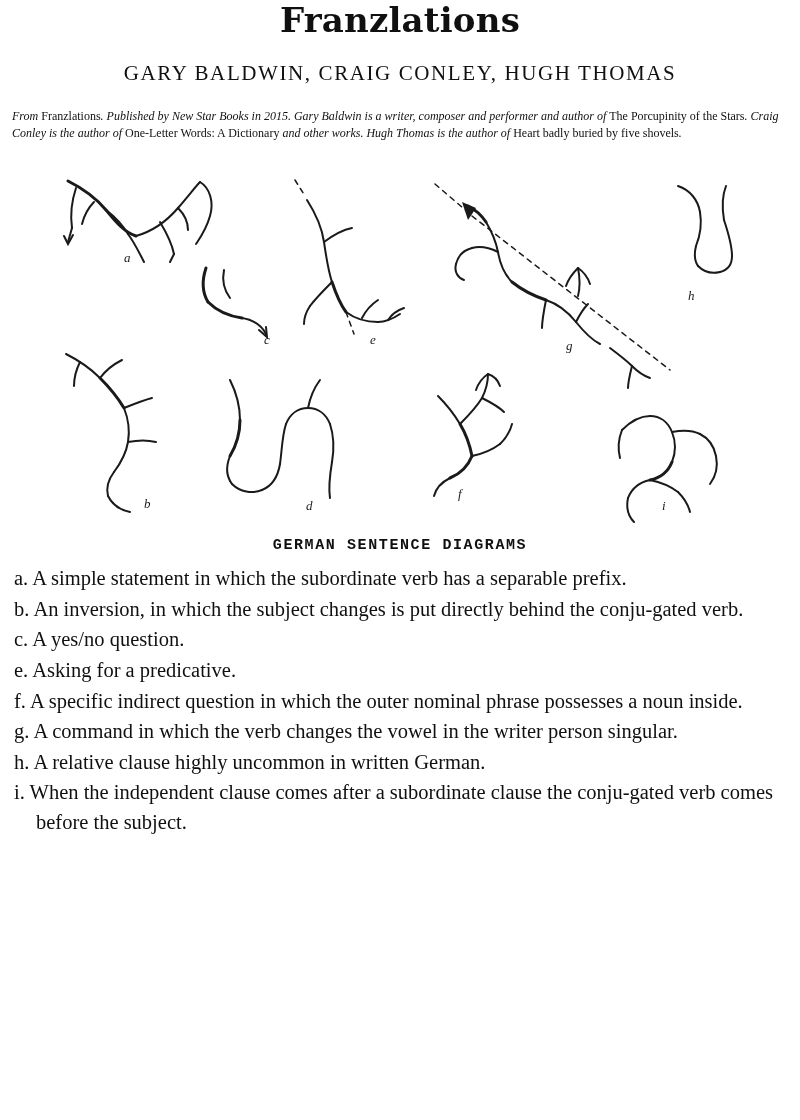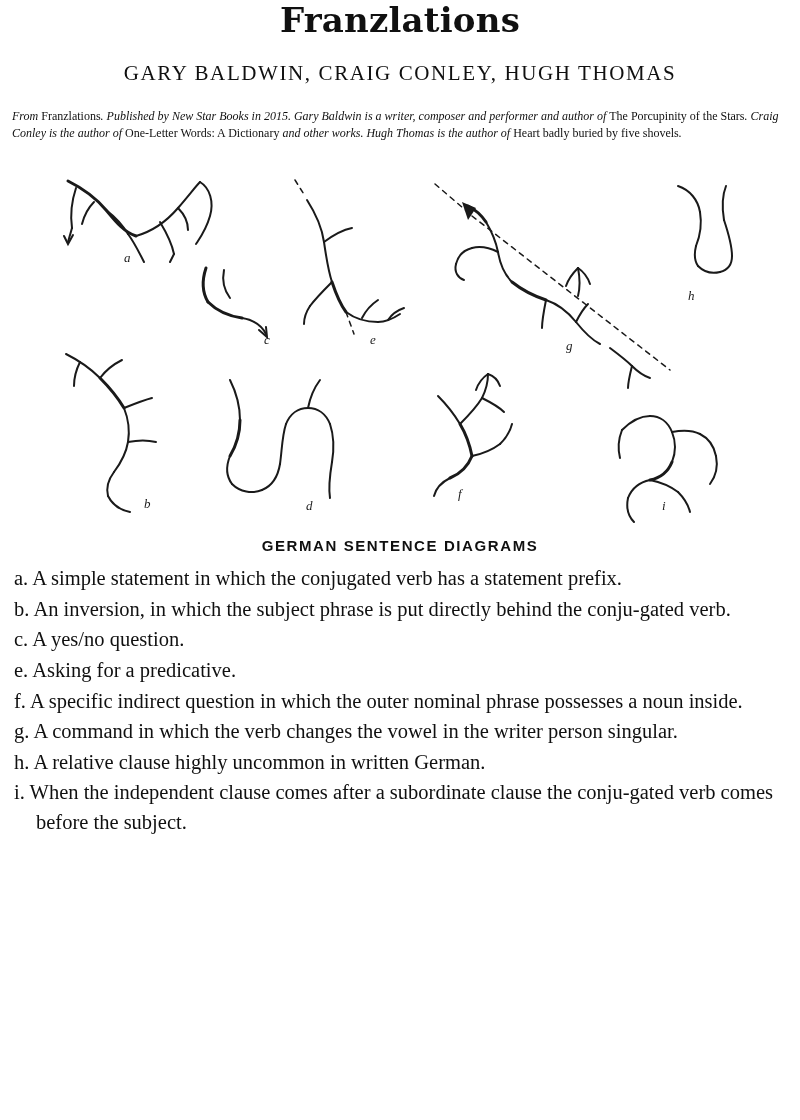--- a/index.html
+++ b/index.html
@@ -56,21 +56,21 @@
   }
   .figure svg { display: block; }
 
   .fig-caption {
     text-align: center;
     font-size: 15px;
     letter-spacing: 1.6px;
     font-variant: small-caps;
     font-weight: bold;
     margin-top: 4px;
-    font-family: Liberation Sans, sans-serif;
+    font-family: Liberation Mono, monospace;
   }
 
   .list {
     margin-top: 10px;
     padding: 0 4px;
   }
   .item {
     font-size: 20.5px;
     line-height: 1.44;
     text-indent: -22px;
@@ -211,22 +211,22 @@
         <path d="M668,334 C674,340 678,346 680,354"></path>
         <path d="M612,272 C608,282 608,292 610,300"></path>
         <text x="652" y="352" font-family="Liberation Serif, serif" font-size="13" font-style="italic" fill="#1a1a1a" stroke="none">i</text>
       </g>
     </svg>
   </div>
 
   <div class="fig-caption">GERMAN SENTENCE DIAGRAMS</div>
 
   <div class="list">
-      <div class="item"><span class="lbl">a. </span><span>A simple statement in which the conjugated verb has a statement prefix.</span></div>
-      <div class="item"><span class="lbl">b. </span><span>An inversion, in which the subject phrase is put directly behind the conju-gated verb.</span></div>
+      <div class="item"><span class="lbl">a. </span><span>A simple statement in which the subordinate verb has a separable prefix.</span></div>
+      <div class="item"><span class="lbl">b. </span><span>An inversion, in which the subject changes is put directly behind the conju-gated verb.</span></div>
       <div class="item"><span class="lbl">c. </span><span>A yes/no question.</span></div>
       <div class="item"><span class="lbl">e. </span><span>Asking for a predicative.</span></div>
       <div class="item"><span class="lbl">f. </span><span>A specific indirect question in which the outer nominal phrase possesses a noun inside.</span></div>
       <div class="item"><span class="lbl">g. </span><span>A command in which the verb changes the vowel in the writer person singular.</span></div>
       <div class="item"><span class="lbl">h. </span><span>A relative clause highly uncommon in written German.</span></div>
       <div class="item"><span class="lbl">i. </span><span>When the independent clause comes after a subordinate clause the conju-gated verb comes before the subject.</span></div>
     </div>
 
 </div>
 

